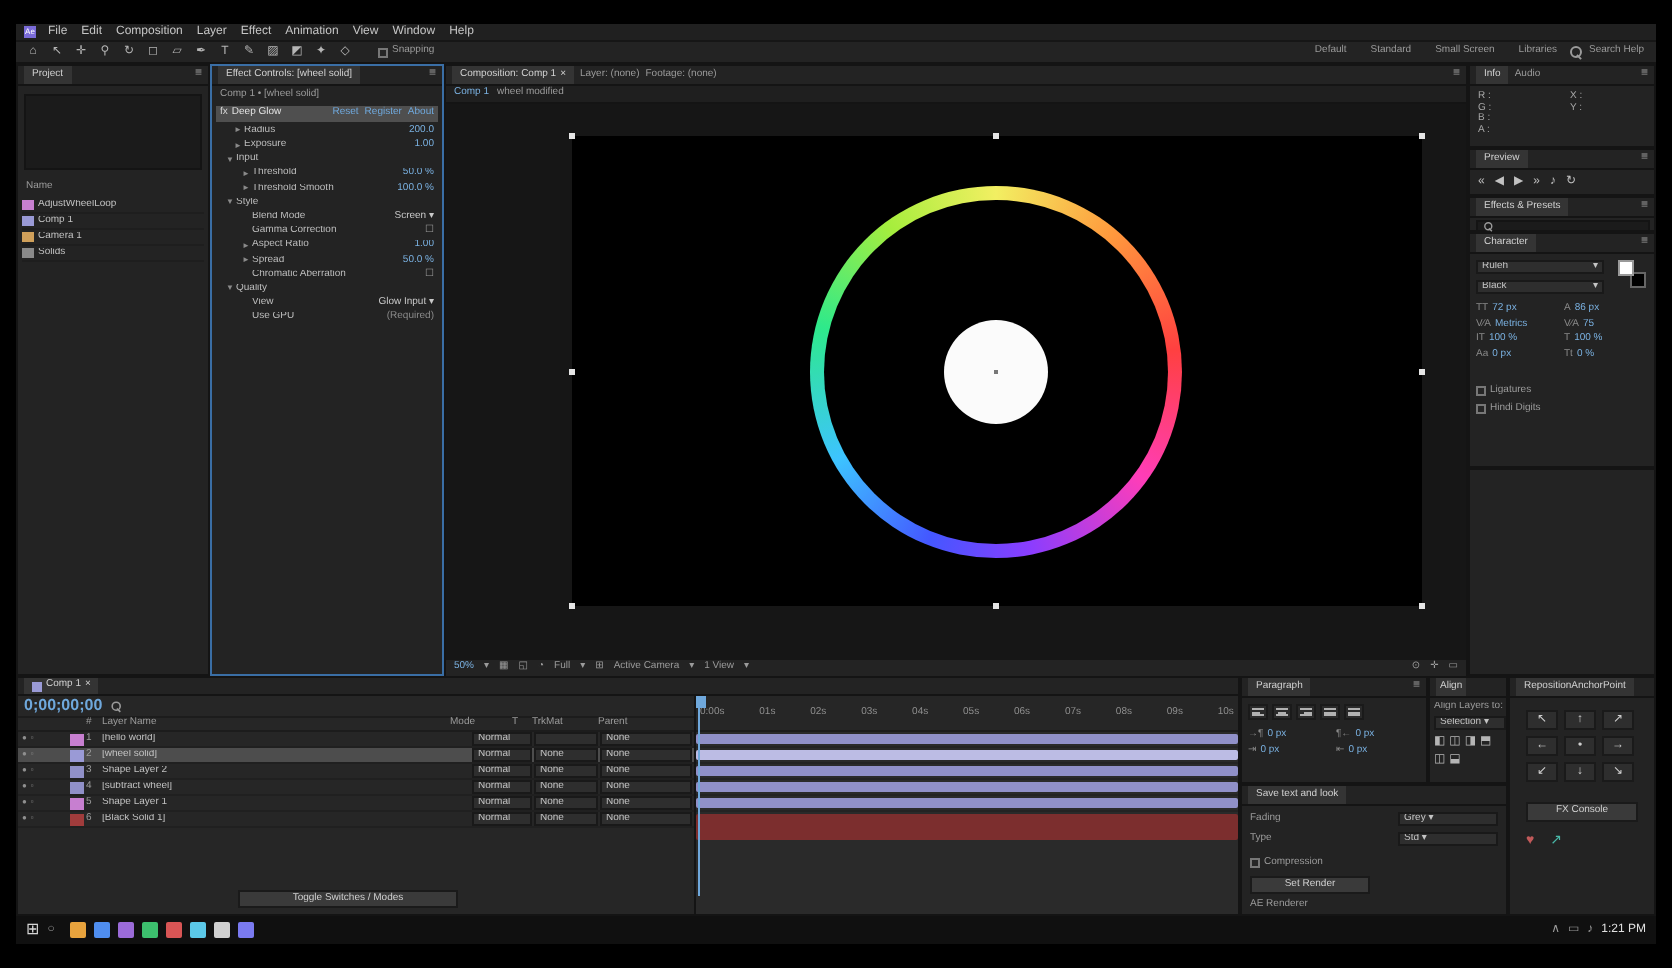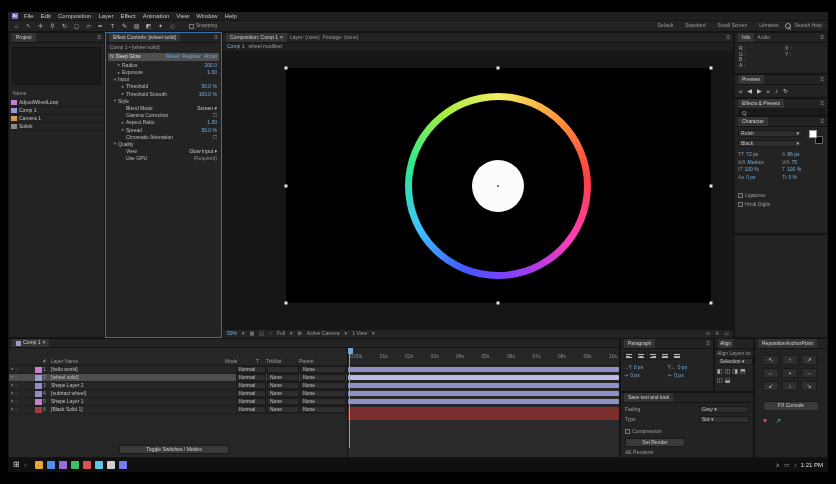--- a/index.html
+++ b/index.html
@@ -430,20 +430,24 @@
   </div>
 
   <div class="tl">
     <div class="ph" style="height:9px">
       <span class="ptab f5">
         <span style="width:5px;height:5px;background:#9a9ad6;display:inline-block"></span>
         <span>Comp 1</span>
         <span>×</span>
       </span>
     </div>
+    <div class="abs" style="left:0;top:9px;width:338px;height:11px;border-bottom:1px solid #1c1c1c;display:flex;align-items:center;gap:4px;padding:0 3px">
+      <span style="color:#6fa8dc;font-size:8px;font-weight:bold">0;00;00;00</span>
+      <span class="mag" style="transform:scale(.8)"></span>
+    </div>
     <div class="abs flexr f5 gray" style="left:0;top:20px;width:338px;height:7px;border-bottom:1px solid #1c1c1c;padding-right:1px">
       <span style="width:34px"></span>
       <span style="width:8px">#</span>
       <span style="flex:1">Layer Name</span>
       <span style="width:31px">Mode</span>
       <span style="width:10px">T</span>
       <span style="width:33px">TrkMat</span>
       <span style="width:47px">Parent</span>
     </div>
     <div class="abs" style="left:0;top:27px;width:338px">

